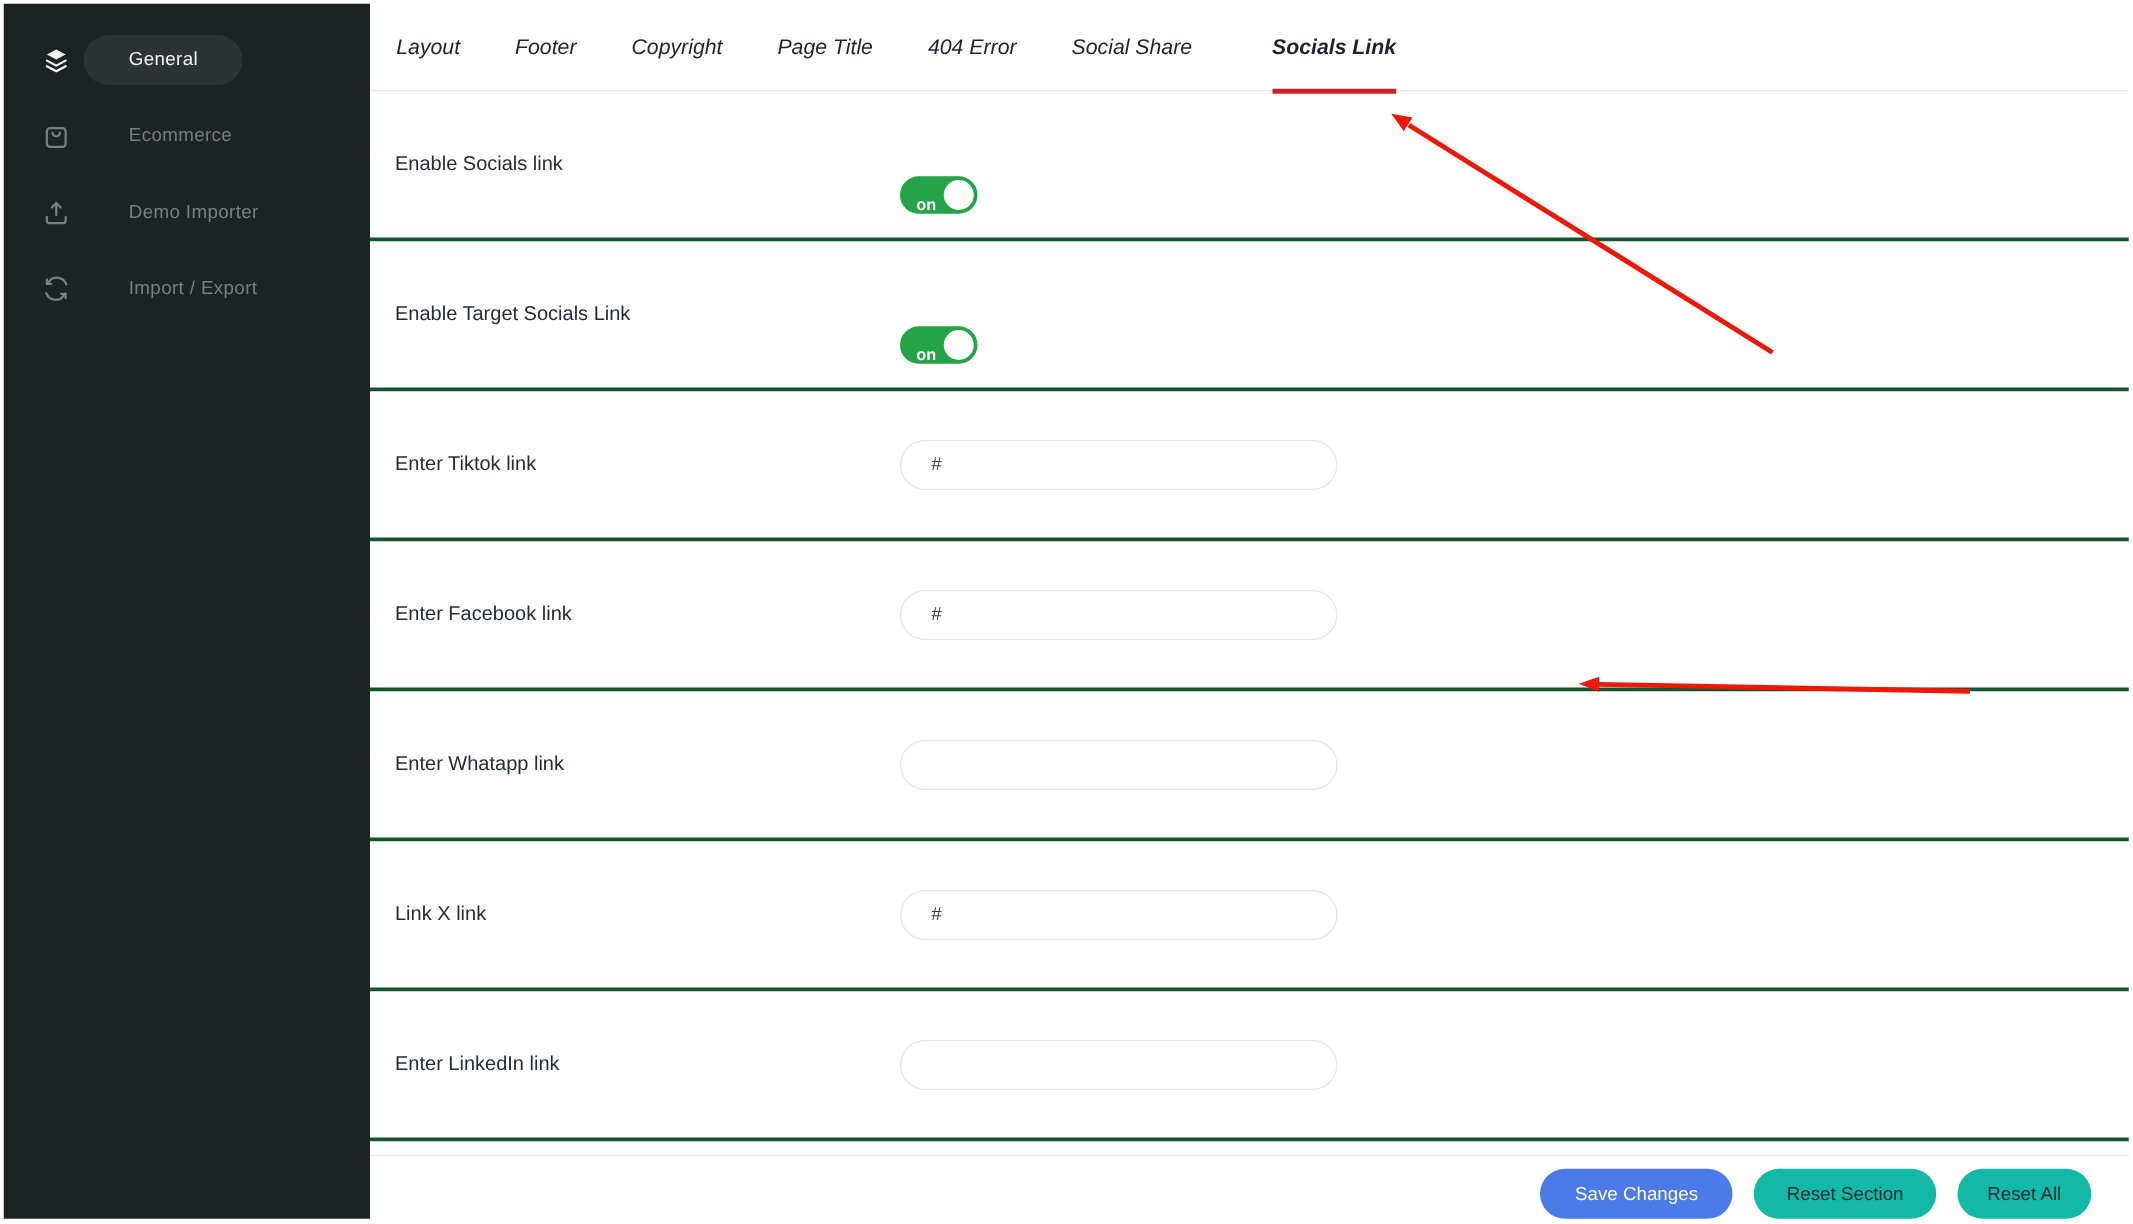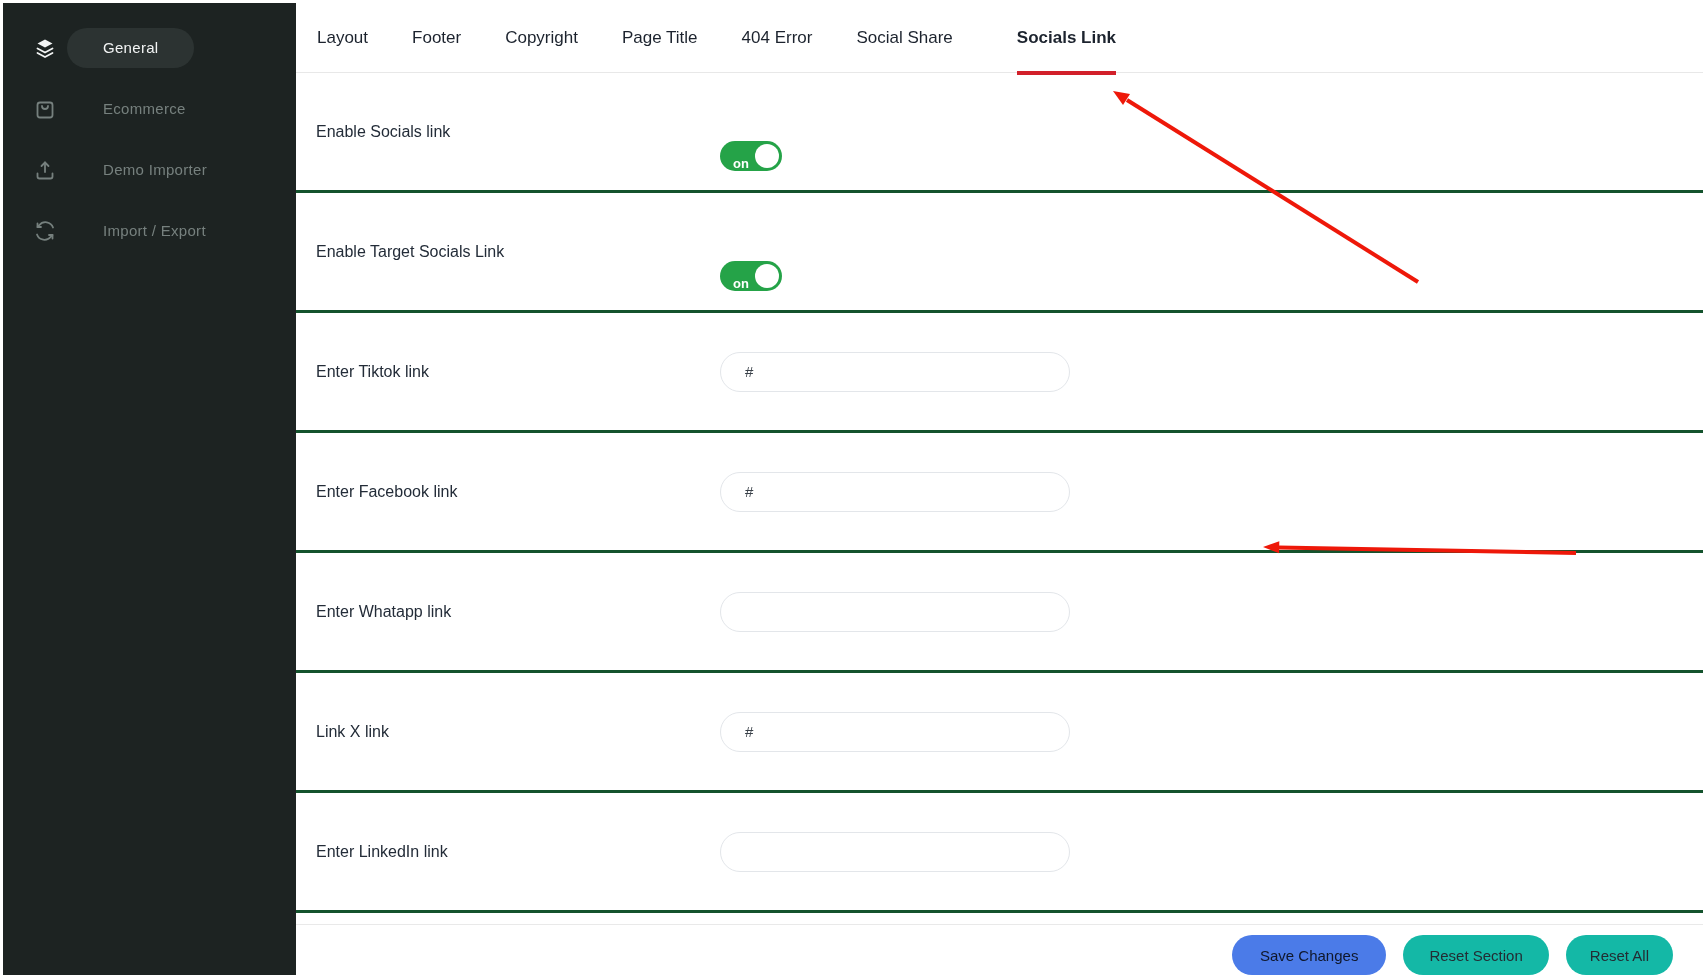--- a/index.html
+++ b/index.html
@@ -17,21 +17,21 @@
   .nav-item .label { font-size:15px; color:#76807e; letter-spacing:.3px; white-space:nowrap; }
   .nav-item.active .icon { color:#f2f4f4; }
   .nav-item.active .label-wrap { background:#2c3332; }
   .nav-item.active .label { color:#f2f4f4; }
 
   
   .main { flex:1; display:flex; flex-direction:column; background:#fff; min-width:0; }
   .tabbar { height:70px; border-bottom:1px solid #e8e8e8; display:flex; align-items:center;
             padding-left:21px; gap:44px; flex-shrink:0; }
   .tab { position:relative; font-size:17px; color:#1c232e; font-weight:500; cursor:pointer;
-         height:100%; display:flex; align-items:center; white-space:nowrap; }
+         height:100%; display:flex; align-items:center; white-space:nowrap;font-style:italic; }
   .tab.active { font-weight:700;margin-left:20px; }
   .tab .tab-underline { display:none; }
   .tab.active .tab-underline { display:block; position:absolute; left:0; right:0; bottom:-3px;
          height:4px; background:#d2202a; }
 
   .rows { flex-shrink:0; }
   .row { height:120px; border-bottom:3px solid #14532d; display:flex; align-items:center; padding-left:20px; }
   .row-label { width:404px; flex-shrink:0; font-size:16px; color:#232c38; }
 
   .toggle { width:62px; height:30px; border-radius:15px; background:#25a348; position:relative;
@@ -41,21 +41,21 @@
 
   .text-input { width:350px; height:40px; border:1px solid #e3e6ea; border-radius:20px; background:#fff;
                 padding:0 24px; font-size:15px; color:#3a4149; outline:none;
                 font-family:"Liberation Sans", sans-serif; }
 
   .gap-strip { height:14px; }
   .footerbar { flex:1; border-top:1px solid #e9e9e9; display:flex; justify-content:flex-end;
                gap:17px; padding:10px 30px 0 0; }
   .btn { height:40px; border:none; border-radius:20px; font-size:15px; cursor:pointer;
          font-family:"Liberation Sans", sans-serif; white-space:nowrap; }
-  .btn-primary { background:#4b7be8; color:#0f172a; padding:0 28px; }
+  .btn-primary { background:#4b7be8; color:#fef9c3; padding:0 28px; }
   .btn-gray { background:#14b8a6; color:#232c33; }
   .btn-reset-section { padding:0 26px; }
   .btn-reset-all { padding:0 24px; }
 
   
   .annotation-overlay { position:absolute; left:0; top:0; width:1706px; height:979px; pointer-events:none; }
 </style>
 </head>
 <body>
 

